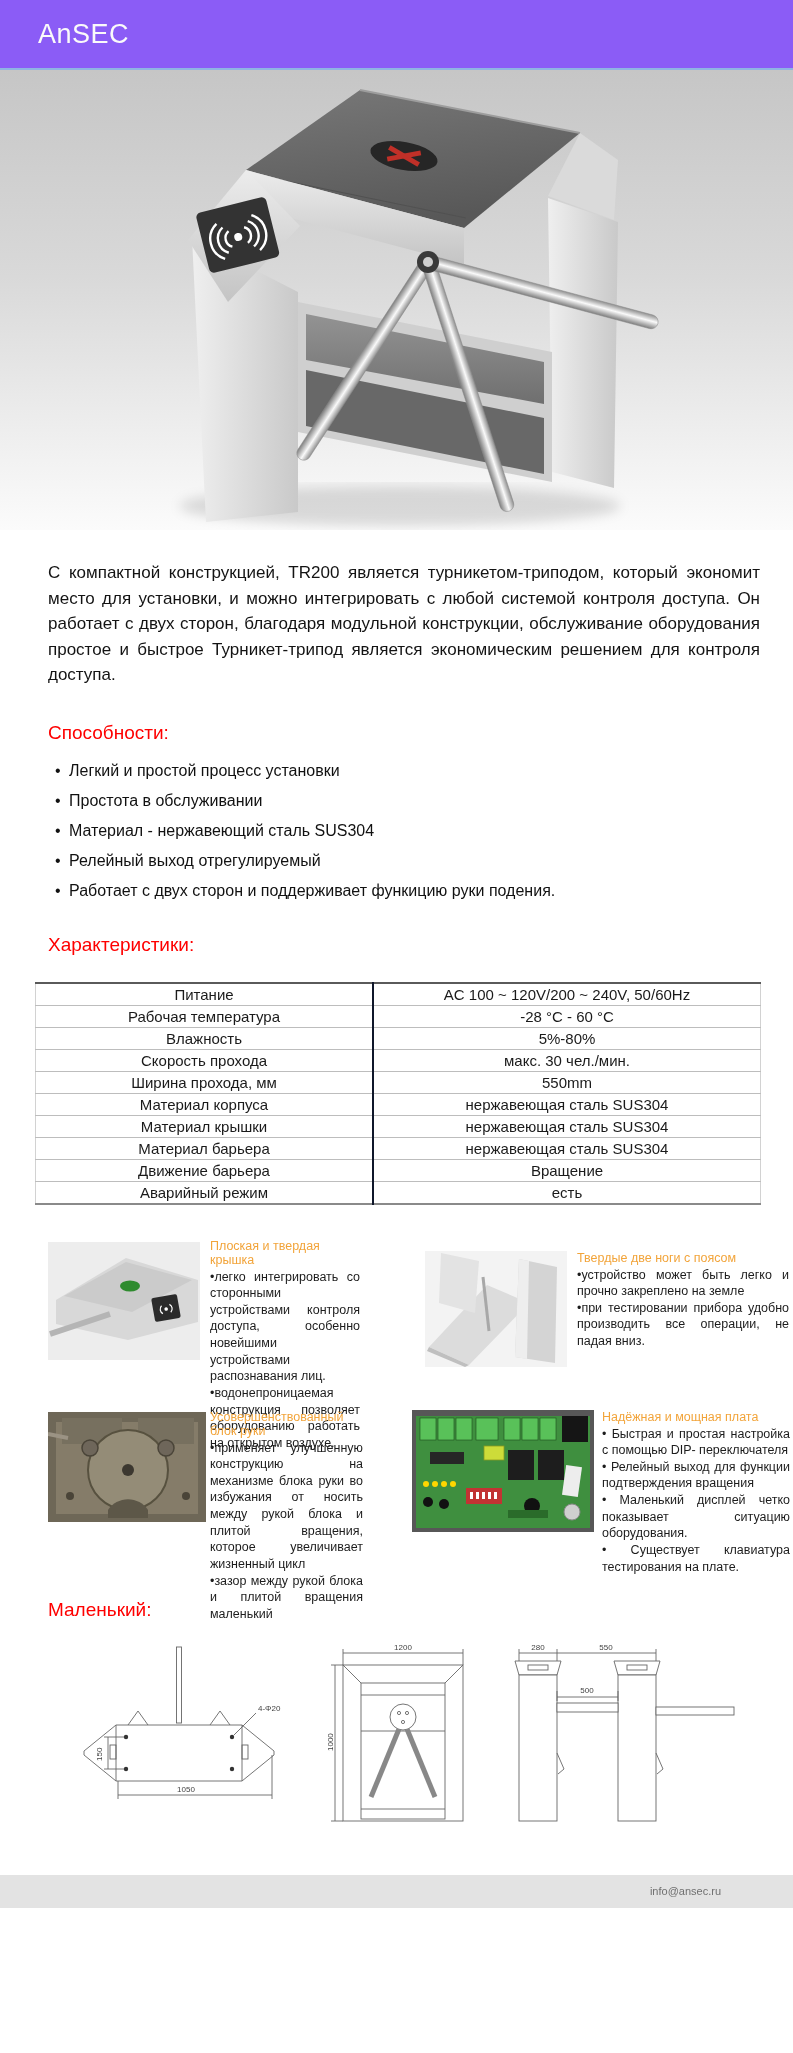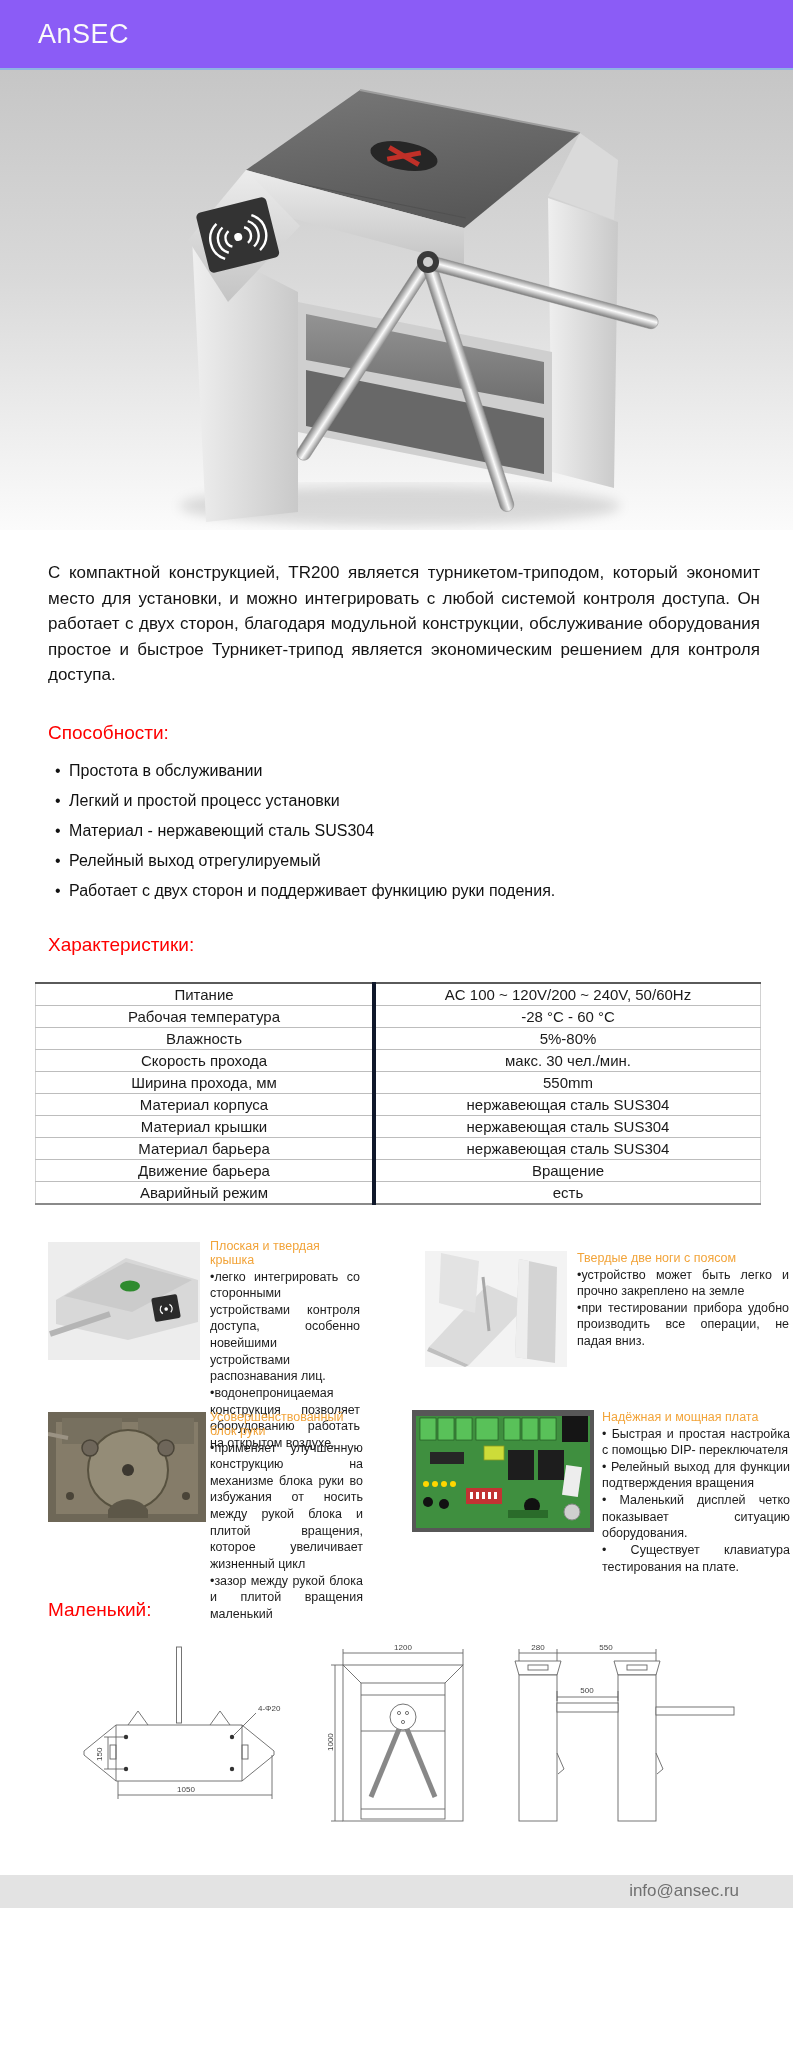--- a/index.html
+++ b/index.html
@@ -23,41 +23,41 @@
   
   .abilities ul{list-style:none;margin:18px 0 0 55px;padding:0;}
   .abilities li{font-size:16px;margin-bottom:12px;position:relative;padding-left:14px;}
   .abilities li::before{content:"•";position:absolute;left:0;top:0;}
   
   .specs-table{border-collapse:collapse;margin:26px 0 0 35px;width:726px;
     font-size:15px;color:#1a1a1a;border-top:2px solid #5a5a5a;border-bottom:2px solid #8a8a8a;}
   .specs-table td{border-top:1px solid #bdbdbd;border-bottom:1px solid #bdbdbd;
     border-left:1px solid #d2d2d2;border-right:1px solid #d2d2d2;
     height:21px;text-align:center;padding:0 6px;}
-  .specs-table td.c1{width:324px;border-right:4px solid #0f172a;}
+  .specs-table td.c1{width:324px;border-right:2px solid #0f172a;}
   
   .features{position:relative;height:330px;margin-top:30px;}
   .feature-img{position:absolute;overflow:hidden;}
   .feature-block{position:absolute;}
   .feature-title{color:#f2a43a;font-size:12.5px;margin:0 0 2px 0;font-weight:400;}
   .feature-text{font-size:12.5px;line-height:1.33;white-space:pre-line;
     text-align:justify;color:#1c1c1c;margin:0;}
   .f1i{left:48px;top:7px;}   .f1t{left:210px;top:4px;width:150px;}
   .f2i{left:425px;top:16px;} .f2t{left:577px;top:16px;width:212px;}
   .f3i{left:48px;top:177px;} .f3t{left:210px;top:175px;width:153px;}
   .f4i{left:412px;top:175px;}.f4t{left:602px;top:175px;width:188px;}
   
   .dims-row{display:flex;justify-content:space-between;align-items:flex-start;
     margin:20px 55px 0 62px;height:200px;}
   .draw{stroke-linecap:butt;}
   .draw text{stroke:none;fill:#444;font-size:8px;font-family:"Liberation Sans",sans-serif;}
   
   .footer{height:33px;background:#e3e3e3;margin-top:34px;display:flex;
-    align-items:center;justify-content:flex-end;padding-right:54px;
-    font-size:17px;color:#707070;}
+    align-items:center;justify-content:flex-end;padding-right:72px;
+    font-size:11px;color:#707070;}
 </style>
 </head>
 <body>
 
 <div class="header">
   <span class="brand">AnSEC</span>
 </div>
 
 <div class="hero">
   <svg width="793" height="460" viewBox="0 0 793 460">
@@ -135,22 +135,22 @@
     <circle cx="428" cy="192" r="11" fill="#3a3a3a"></circle>
     <circle cx="428" cy="192" r="5" fill="#cfcfcf"></circle>
   </svg>
 </div>
 
 <p class="intro">С компактной конструкцией, TR200 является турникетом-триподом, который экономит место для установки, и можно интегрировать с любой системой контроля доступа. Он работает с двух сторон, благодаря модульной конструкции, обслуживание оборудования простое и быстрое Турникет-трипод является экономическим решением для контроля доступа.</p>
 
 <div class="abilities">
   <h2 class="section-title">Способности:</h2>
   <ul>
+    <li>Легкий и простой процесс установки</li>
     <li>Простота в обслуживании</li>
-    <li>Легкий и простой процесс установки</li>
     <li>Материал - нержавеющий сталь SUS304</li>
     <li>Релейный выход отрегулируемый</li>
     <li>Работает с двух сторон и поддерживает функицию руки подения.</li>
   </ul>
 </div>
 
 <h2 class="section-title">Характеристики:</h2>
 <table class="specs-table">
   <tbody>
     <tr>

